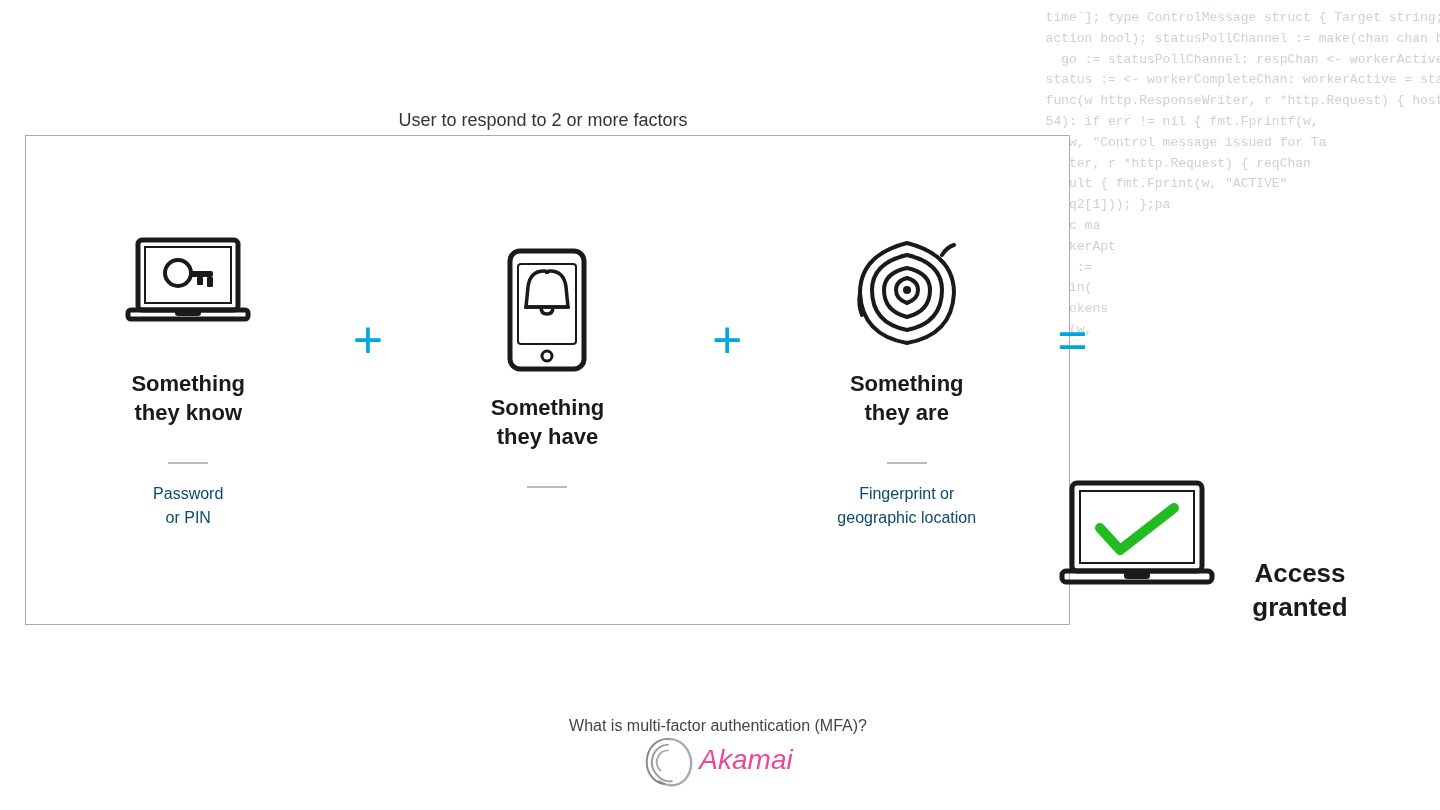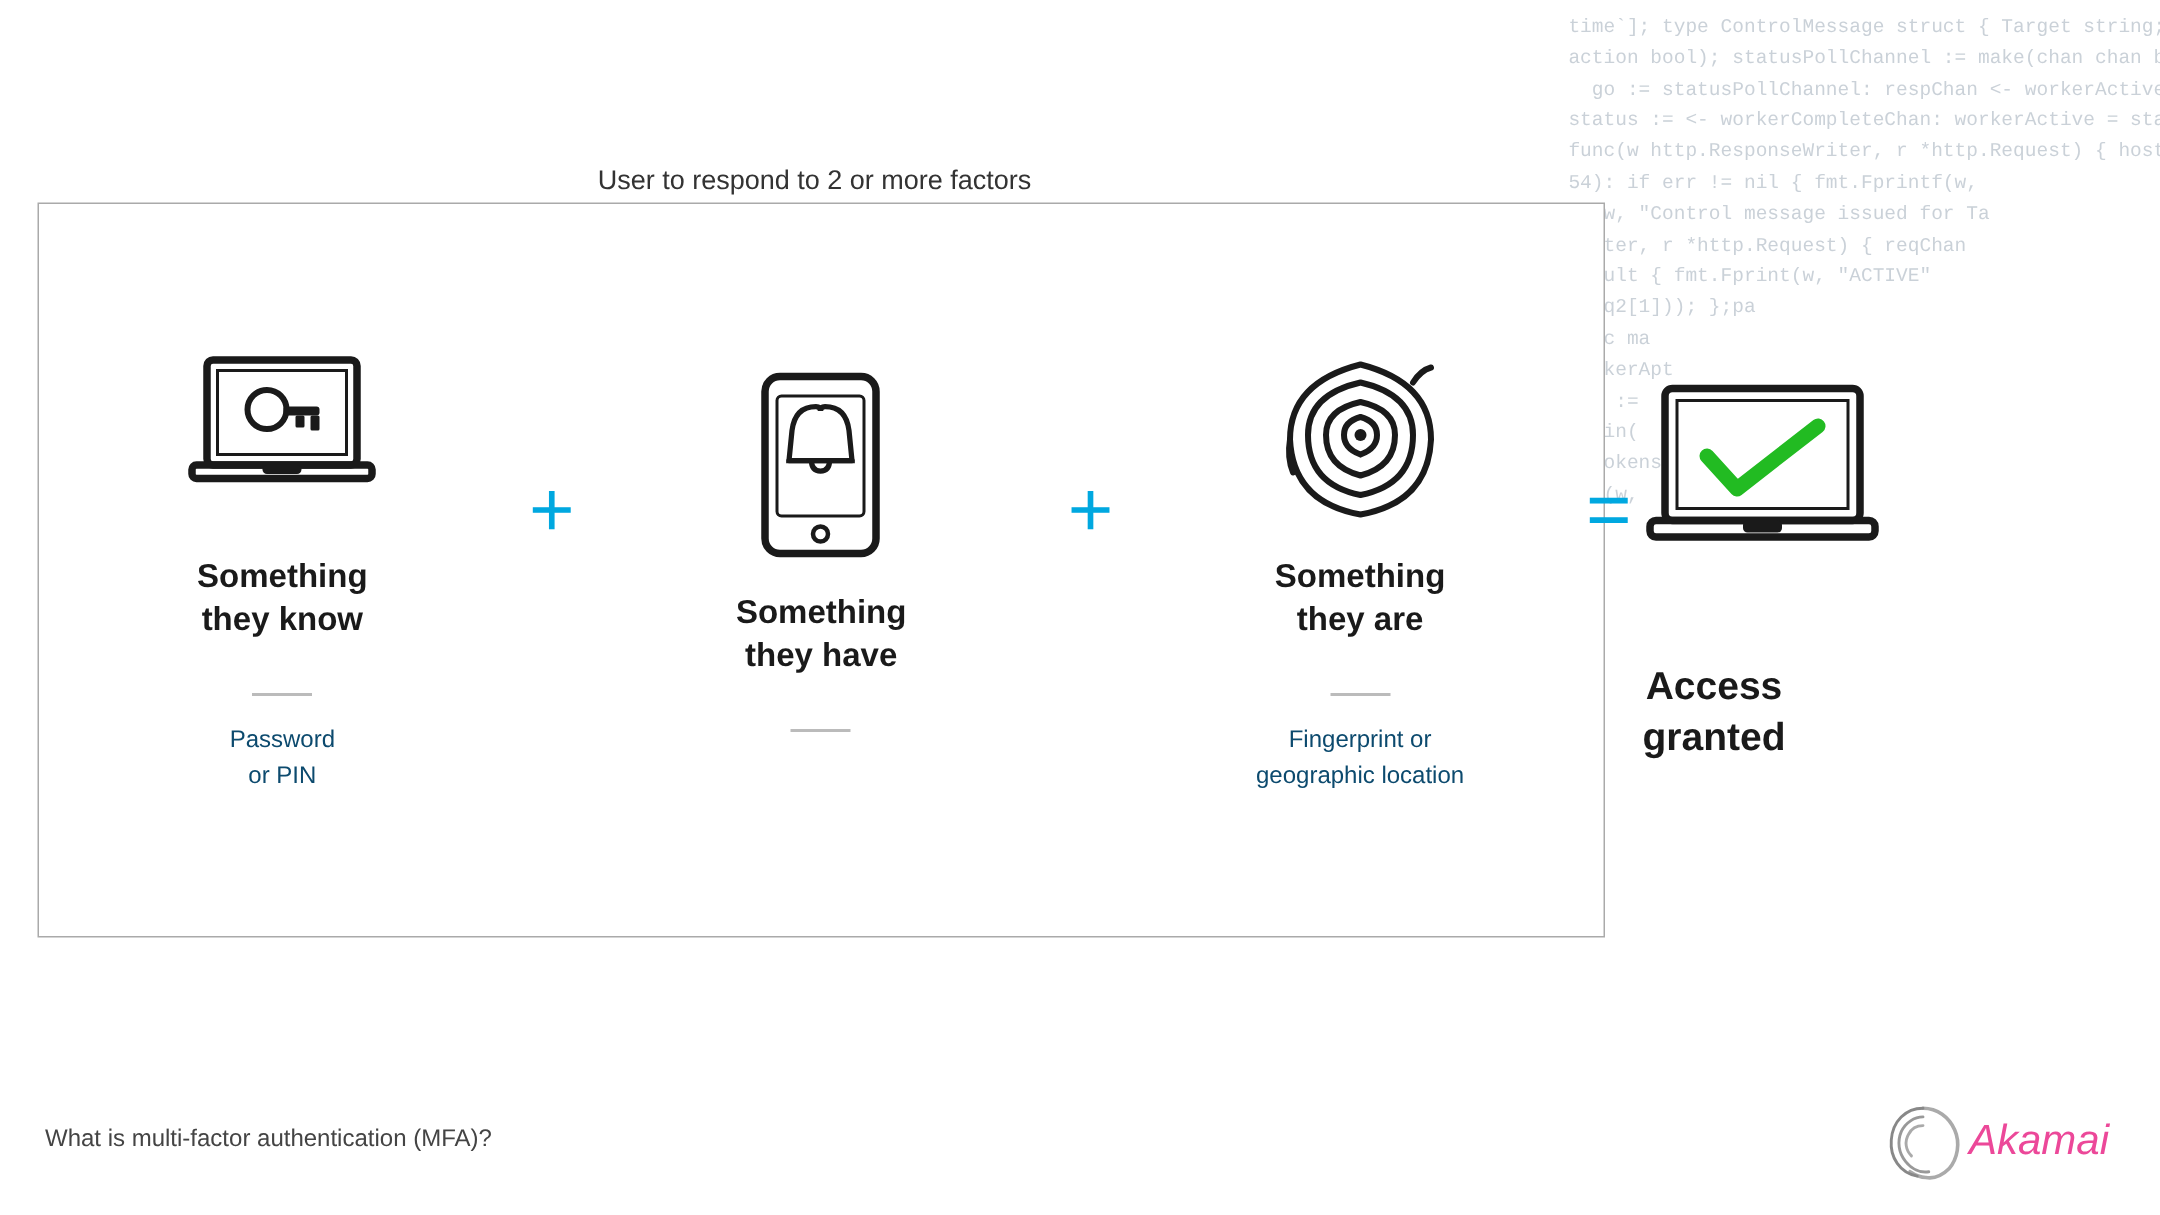--- a/index.html
+++ b/index.html
@@ -120,22 +120,22 @@
     }
 
     
     .result-item {
       position: absolute;
       top: 135px;
       left: 1095px;
       width: 220px;
       height: 490px;
       display: flex;
-      flex-direction: column;
-      align-items: flex-start;
+      flex-direction: row;
+      align-items: flex-end;
       justify-content: center;
       gap: 40px;
     }
 
     .result-icon {
       width: 160px;
       height: 130px;
       display: flex;
       align-items: center;
       justify-content: center;
@@ -153,20 +153,21 @@
     
     .footer {
       position: absolute;
       bottom: 25px;
       left: 0;
       right: 0;
       display: flex;
       align-items: center;
       justify-content: space-between;
       padding: 0 30px;
+      flex-direction: column;
     }
 
     .footer-text {
       font-size: 16px;
       color: #444;
     }
 
     
     .akamai-logo {
       display: flex;

